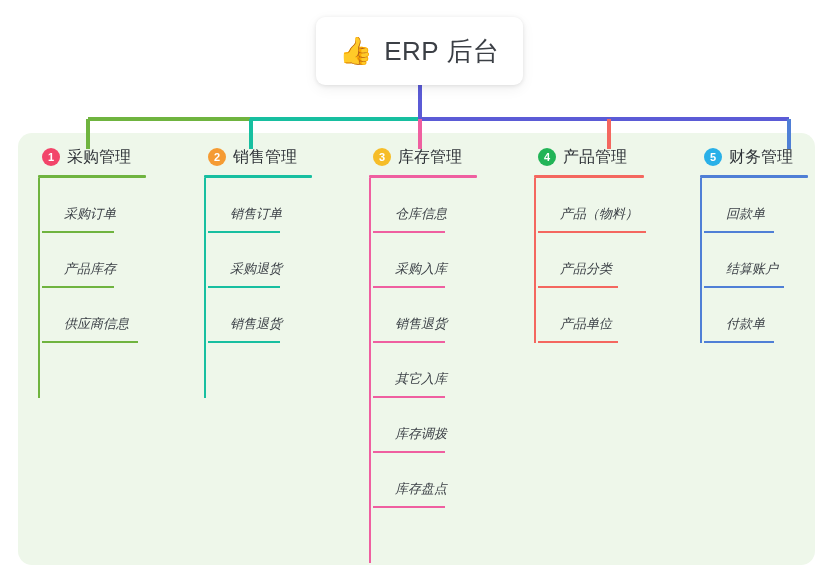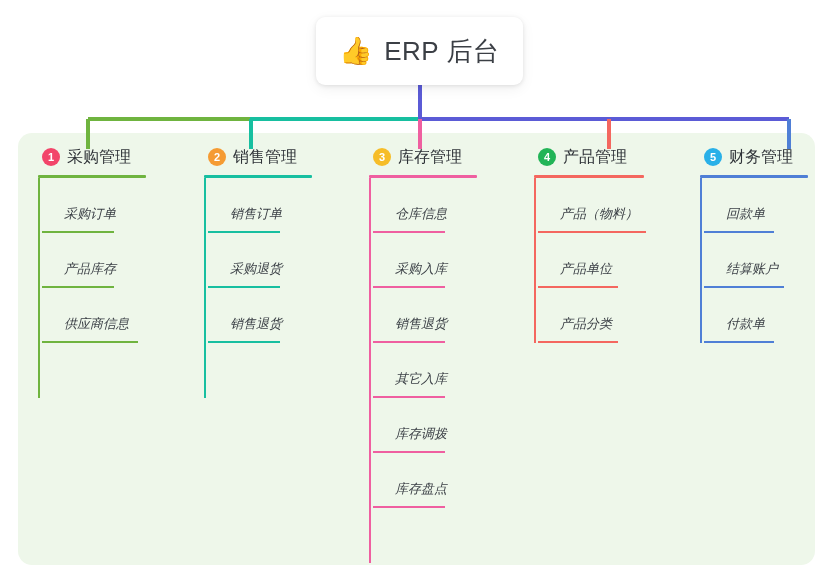--- a/index.html
+++ b/index.html
@@ -250,27 +250,27 @@
         <span class="col-title">产品管理</span>
       </div>
       <div class="col-rule" style="background: rgb(244, 103, 95); width: 110px;"></div>
       <div class="leaves">
         <div class="leaf-stem" style="background: rgb(244, 103, 95); height: 165px;"></div>
         <div class="leaf">
           <span class="leaf-label">产品（物料）</span>
           <div class="leaf-rule" style="background: rgb(244, 103, 95); width: 108px;"></div>
         </div>
         <div class="leaf">
+          <span class="leaf-label">产品分类</span>
+          <div class="leaf-rule" style="background: rgb(244, 103, 95); width: 80px;"></div>
+        </div>
+        <div class="leaf">
           <span class="leaf-label">产品单位</span>
           <div class="leaf-rule" style="background: rgb(244, 103, 95); width: 80px;"></div>
         </div>
-        <div class="leaf">
-          <span class="leaf-label">产品分类</span>
-          <div class="leaf-rule" style="background: rgb(244, 103, 95); width: 80px;"></div>
-        </div>
       </div>
     </div>
     <div class="column" style="left: 700px;">
       <div class="col-header">
         <span class="badge" style="background: rgb(41, 176, 232);">5</span>
         <span class="col-title">财务管理</span>
       </div>
       <div class="col-rule" style="background: rgb(79, 127, 214); width: 108px;"></div>
       <div class="leaves">
         <div class="leaf-stem" style="background: rgb(79, 127, 214); height: 165px;"></div>

